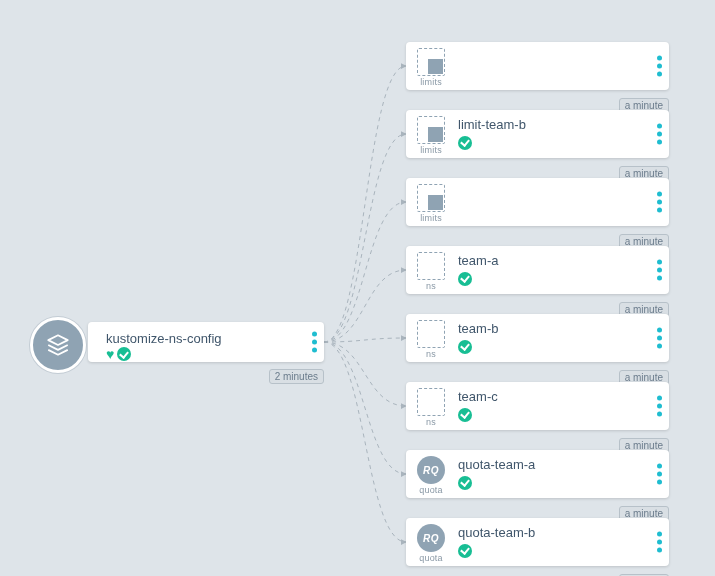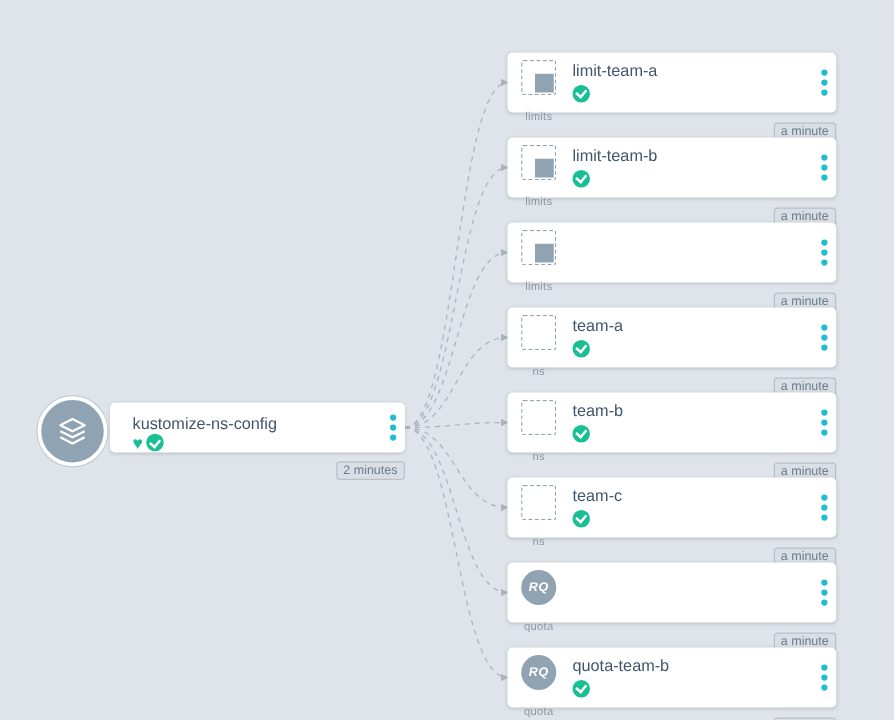--- a/index.html
+++ b/index.html
@@ -19,21 +19,21 @@
   .menu{position:absolute;right:7px;top:50%;transform:translateY(-50%);
     display:flex;flex-direction:column;gap:3px;cursor:pointer;}
   .menu span{width:5px;height:5px;border-radius:50%;background:#1fbdd0;}
   .badge{position:absolute;right:0;bottom:-8px;transform:translateY(100%);
     font-size:10px;color:#6b7c8c;background:#d9dfe4;border:1px solid #b7c1c9;
     border-radius:3px;padding:0 5px;line-height:13px;margin-left:20px;}
   .root-card .badge{bottom:-7px;text-align:center;}
   
   .res-box{position:absolute;left:8px;top:6px;width:34px;}
   .res-ico{width:26px;height:26px;margin:0 auto;position:relative;}
-  .res-lab{text-align:center;font-size:9px;color:#8a99a6;margin-top:12px;letter-spacing:.2px;}
+  .res-lab{text-align:center;font-size:9px;color:#8a99a6;margin-top:1px;letter-spacing:.2px;}
   
   .ico-limits{border:1.5px dashed #8fa3b3;border-radius:2px;}
   .ico-limits::after{content:"";position:absolute;right:1px;bottom:1px;width:15px;height:15px;
     background:#8fa3b3;}
   
   .ico-ns{border:1.5px dashed #8fa3b3;border-radius:2px;}
   
   .ico-quota{width:28px;height:28px;border-radius:50%;background:#8fa3b3;color:#fff;
     font-size:10px;font-weight:600;display:flex;align-items:center;justify-content:center;
     letter-spacing:.5px;font-style:italic;}
@@ -89,24 +89,20 @@
         <span></span>
     </div>
     <div class="badge">2 minutes</div>
   </div>
 
 <div class="card child-card" style="top: 42px;">
       <div class="res-box">
         <div class="res-ico ico-limits"></div>
         <div class="res-lab">limits</div>
       </div>
-      <div class="child-body">
-        <div class="child-title">limit-team-a</div>
-        <div class="child-status"><span class="check"></span></div>
-      </div>
       <div class="menu">
         <span></span>
         <span></span>
         <span></span>
       </div>
       <div class="badge">a minute</div>
     </div>
     <div class="card child-card" style="top: 110px;">
       <div class="res-box">
         <div class="res-ico ico-limits"></div>
@@ -181,20 +177,24 @@
         <span></span>
         <span></span>
       </div>
       <div class="badge">a minute</div>
     </div>
     <div class="card child-card" style="top: 450px;">
       <div class="res-box">
         <div class="res-ico ico-quota">RQ</div>
         <div class="res-lab">quota</div>
       </div>
+      <div class="child-body">
+        <div class="child-title">quota-team-a</div>
+        <div class="child-status"><span class="check"></span></div>
+      </div>
       <div class="menu">
         <span></span>
         <span></span>
         <span></span>
       </div>
       <div class="badge">a minute</div>
     </div>
     <div class="card child-card" style="top: 518px;">
       <div class="res-box">
         <div class="res-ico ico-quota">RQ</div>

